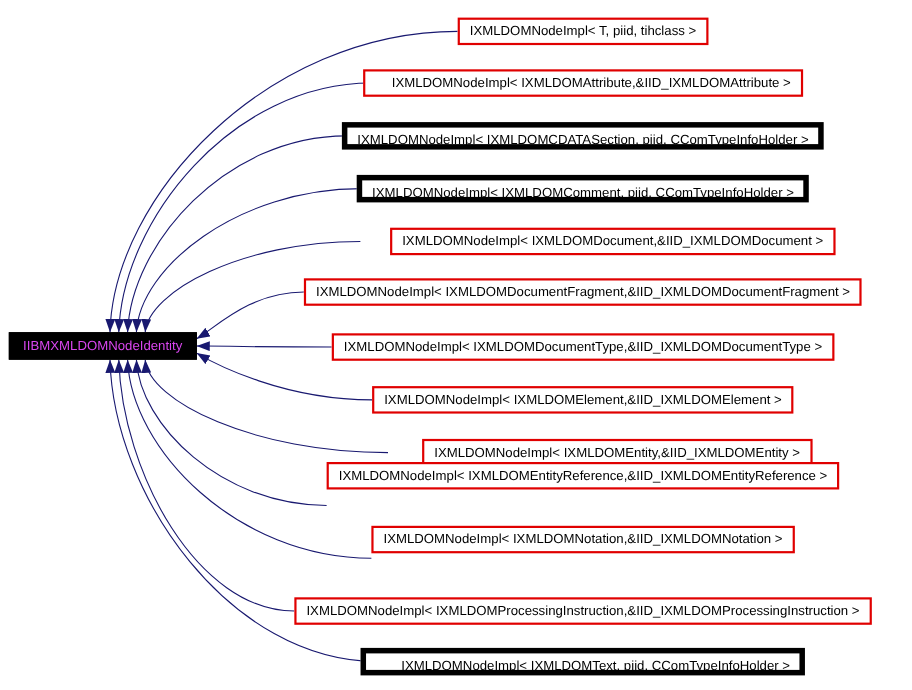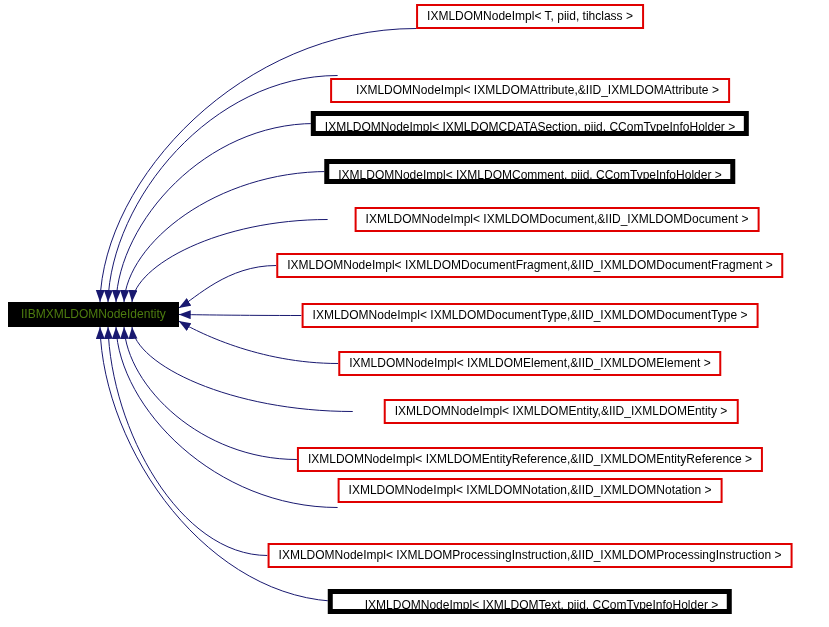--- a/index.html
+++ b/index.html
@@ -21,21 +21,21 @@
     text-align:center;
     white-space:nowrap;
     background:#ffffff;
     border:5px solid #f97316;
     color:#000000;
   }
   .node.derived{left:530px;transform:translateX(-50%);}
   .node.red{border-width:2px;line-height:20px;}
   .node.base{
     background:#000000;
-    color:#4d7c0f;
+    color:#d946ef;
     border:1px solid #000000;
     padding:0 12px;
   }
 </style>
 </head>
 <body>
 
 <div class="canvas">
 
   <svg class="edges" width="829" height="627" aria-hidden="true">
@@ -56,27 +56,27 @@
         <path d="M 352.734375,411.5 C 231.33046875,411.5 135,365.025 132,327" fill="none" stroke="#191970" stroke-width="1" marker-end="url(#arrow)"></path>
         <path d="M 296.921875,459.5 C 201.81484375,459.5 127,386.625 124,327" fill="none" stroke="#191970" stroke-width="1" marker-end="url(#arrow)"></path>
         <path d="M 337.6015625,507.5 C 215.720703125,507.5 119,408.225 116,327" fill="none" stroke="#191970" stroke-width="1" marker-end="url(#arrow)"></path>
         <path d="M 267.578125,555.5 C 179.81015624999998,555.5 111,429.825 108,327" fill="none" stroke="#191970" stroke-width="1" marker-end="url(#arrow)"></path>
         <path d="M 343.265625,601.5 C 209.46953125,601.5 103,450.525 100,327" fill="none" stroke="#191970" stroke-width="1" marker-end="url(#arrow)"></path>
       </g>
   </svg>
 
   <div class="node base" id="base-node" style="left:8px;top:302px;">IIBMXMLDOMNodeIdentity</div>
 
-  <div class="node derived red" style="top: 4px; border-color: rgb(224, 0, 0);">IXMLDOMNodeImpl&lt; T, piid, tihclass &gt;</div>
-  <div class="node derived red" style="top: 78px; border-color: rgb(224, 0, 0); padding-left: 24px;">IXMLDOMNodeImpl&lt; IXMLDOMAttribute,&amp;IID_IXMLDOMAttribute &gt;</div>
+  <div class="node derived red" style="top: 16px; border-color: rgb(224, 0, 0);">IXMLDOMNodeImpl&lt; T, piid, tihclass &gt;</div>
+  <div class="node derived red" style="top: 63px; border-color: rgb(224, 0, 0); padding-left: 24px;">IXMLDOMNodeImpl&lt; IXMLDOMAttribute,&amp;IID_IXMLDOMAttribute &gt;</div>
   <div class="node derived blk" style="top: 111px; border-color: rgb(0, 0, 0);">IXMLDOMNodeImpl&lt; IXMLDOMCDATASection, piid, CComTypeInfoHolder &gt;</div>
   <div class="node derived blk" style="top: 159px; border-color: rgb(0, 0, 0);">IXMLDOMNodeImpl&lt; IXMLDOMComment, piid, CComTypeInfoHolder &gt;</div>
   <div class="node derived red" style="top: 207px; border-color: rgb(224, 0, 0); margin-left: 27px;">IXMLDOMNodeImpl&lt; IXMLDOMDocument,&amp;IID_IXMLDOMDocument &gt;</div>
   <div class="node derived red" style="top: 253px; border-color: rgb(224, 0, 0);">IXMLDOMNodeImpl&lt; IXMLDOMDocumentFragment,&amp;IID_IXMLDOMDocumentFragment &gt;</div>
   <div class="node derived red" style="top: 303px; border-color: rgb(224, 0, 0);">IXMLDOMNodeImpl&lt; IXMLDOMDocumentType,&amp;IID_IXMLDOMDocumentType &gt;</div>
   <div class="node derived red" style="top: 351px; border-color: rgb(224, 0, 0);">IXMLDOMNodeImpl&lt; IXMLDOMElement,&amp;IID_IXMLDOMElement &gt;</div>
   <div class="node derived red" style="top: 399px; border-color: rgb(224, 0, 0); margin-left: 31px;">IXMLDOMNodeImpl&lt; IXMLDOMEntity,&amp;IID_IXMLDOMEntity &gt;</div>
-  <div class="node derived red" style="top: 447px; border-color: rgb(224, 0, 0);">IXMLDOMNodeImpl&lt; IXMLDOMEntityReference,&amp;IID_IXMLDOMEntityReference &gt;</div>
+  <div class="node derived red" style="top: 420px; border-color: rgb(224, 0, 0);">IXMLDOMNodeImpl&lt; IXMLDOMEntityReference,&amp;IID_IXMLDOMEntityReference &gt;</div>
   <div class="node derived red" style="top: 478px; border-color: rgb(224, 0, 0);">IXMLDOMNodeImpl&lt; IXMLDOMNotation,&amp;IID_IXMLDOMNotation &gt;</div>
   <div class="node derived red" style="top: 543px; border-color: rgb(224, 0, 0);">IXMLDOMNodeImpl&lt; IXMLDOMProcessingInstruction,&amp;IID_IXMLDOMProcessingInstruction &gt;</div>
   <div class="node derived blk" style="top: 589px; border-color: rgb(0, 0, 0); padding-left: 32px;">IXMLDOMNodeImpl&lt; IXMLDOMText, piid, CComTypeInfoHolder &gt;</div>
 
 </div>
 
 </body></html>

